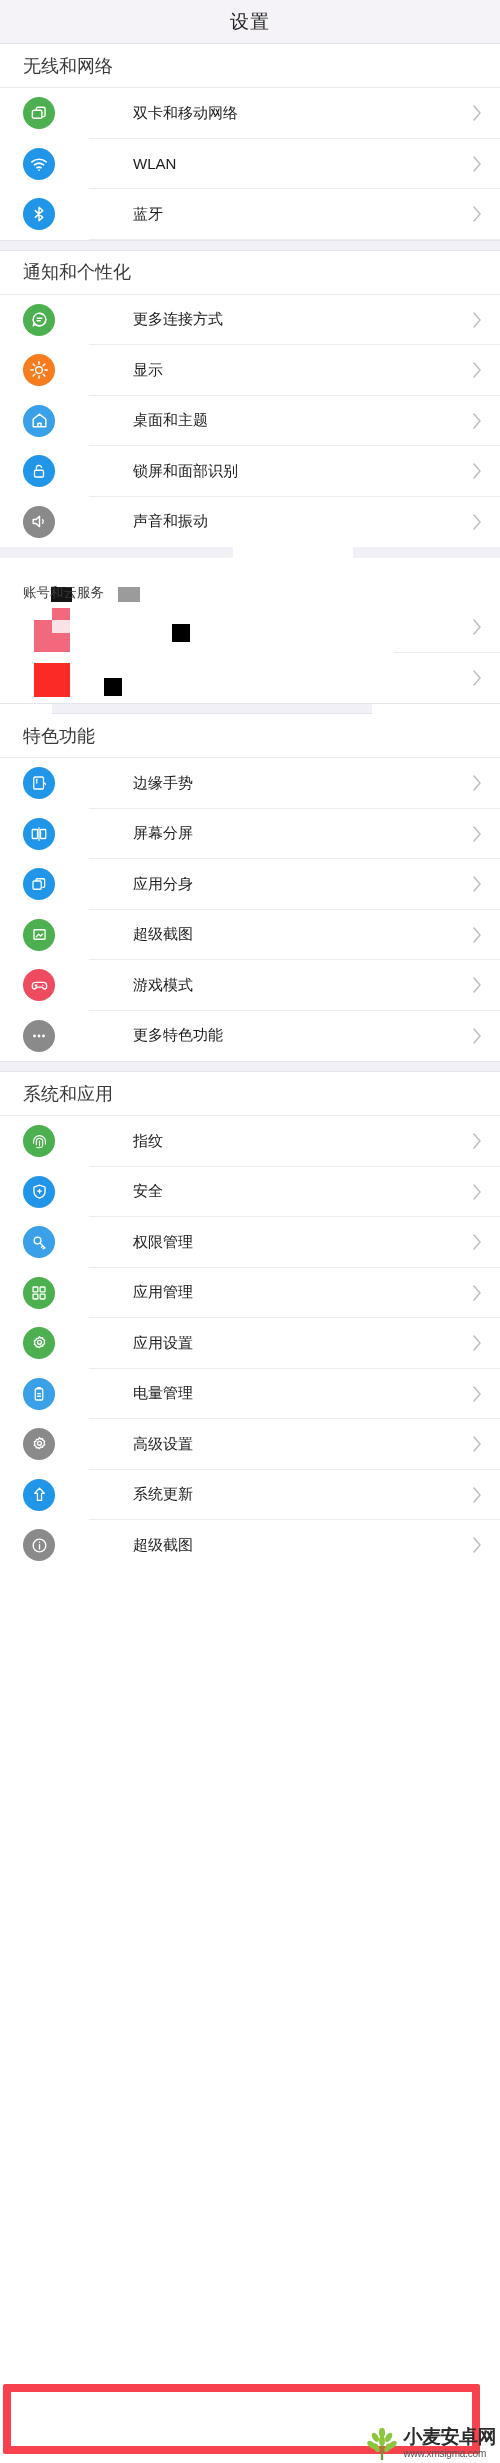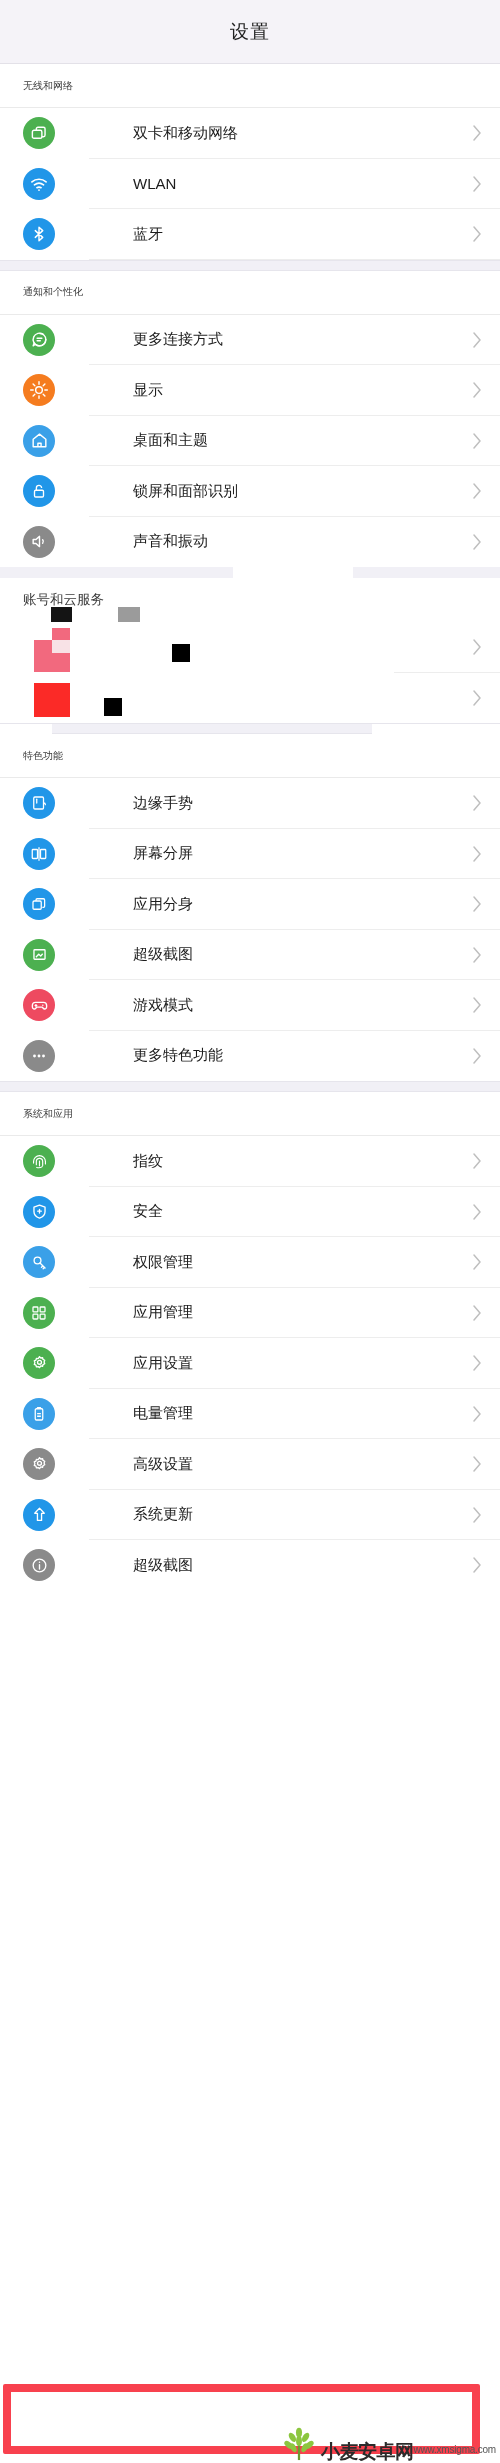--- a/index.html
+++ b/index.html
@@ -13,21 +13,21 @@
   #screen {
     position: relative;
     width: 500px;
     height: 2463px;
     background: #ffffff;
     overflow: hidden;
   }
 
   
   .header {
-    height: 64px;
+    height: 44px;
     background: #f5f3f8;
     display: flex;
     align-items: center;
     justify-content: center;
     border-bottom: 1px solid #e3e1e8;
   }
   .header-title {
     font-size: 19px;
     color: #1f1f1f;
     letter-spacing: 1px;
@@ -43,21 +43,21 @@
   }
   .section-header {
     height: 44px;
     display: flex;
     align-items: center;
     padding-left: 23px;
     background: #ffffff;
     border-bottom: 1px solid #eaeaea;
   }
   .section-header-label {
-    font-size: 10px;
+    font-size: 18px;
     color: #3a3a3a;
   }
 
   
   .row {
     position: relative;
     height: 50.5px;
     display: flex;
     align-items: center;
     background: #ffffff;
@@ -135,21 +135,21 @@
     color: #bfbfbf;
   }
   .glitch-block {
     position: absolute;
   }
   .glitch-header {
     position: relative;
     height: 44px;
     background: #ffffff;
     display: flex;
-    align-items: center;
+    align-items: flex-end;
     padding-left: 23px;
   }
   .glitch-header-label {
     font-size: 13.5px;
     color: #3a3a3a;
     position: relative;
     z-index: 1;
   }
 
   
@@ -169,21 +169,21 @@
   .watermark {
     position: absolute;
     right: 4px;
     bottom: 2px;
     z-index: 60;
     display: flex;
     align-items: flex-end;
     gap: 3px;
   }
   .wm-logo { width: 38px; height: 36px; }
-  .wm-textwrap { display: flex; align-items: flex-start; justify-content: flex-end; }
+  .wm-textwrap { display: flex; flex-direction: column; align-items: flex-start; justify-content: flex-end; }
   .wm-title {
     font-size: 19px;
     font-weight: bold;
     color: #2b2b2b;
     line-height: 1;
     letter-spacing: -0.5px;
   }
   .wm-url {
     font-size: 10px;
     color: #555;

